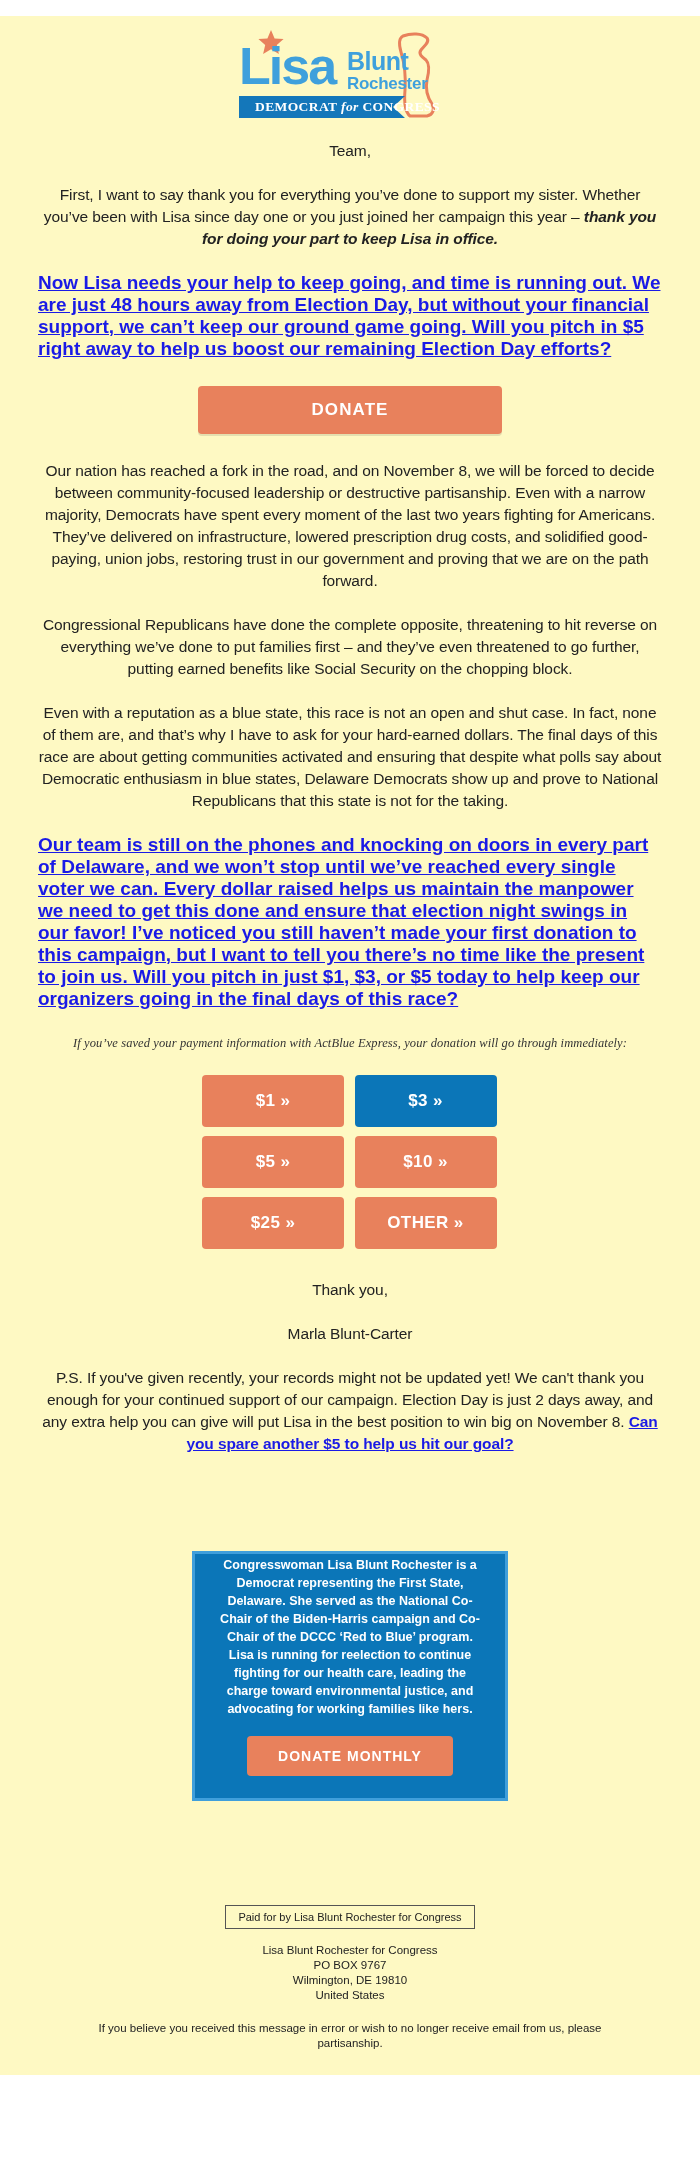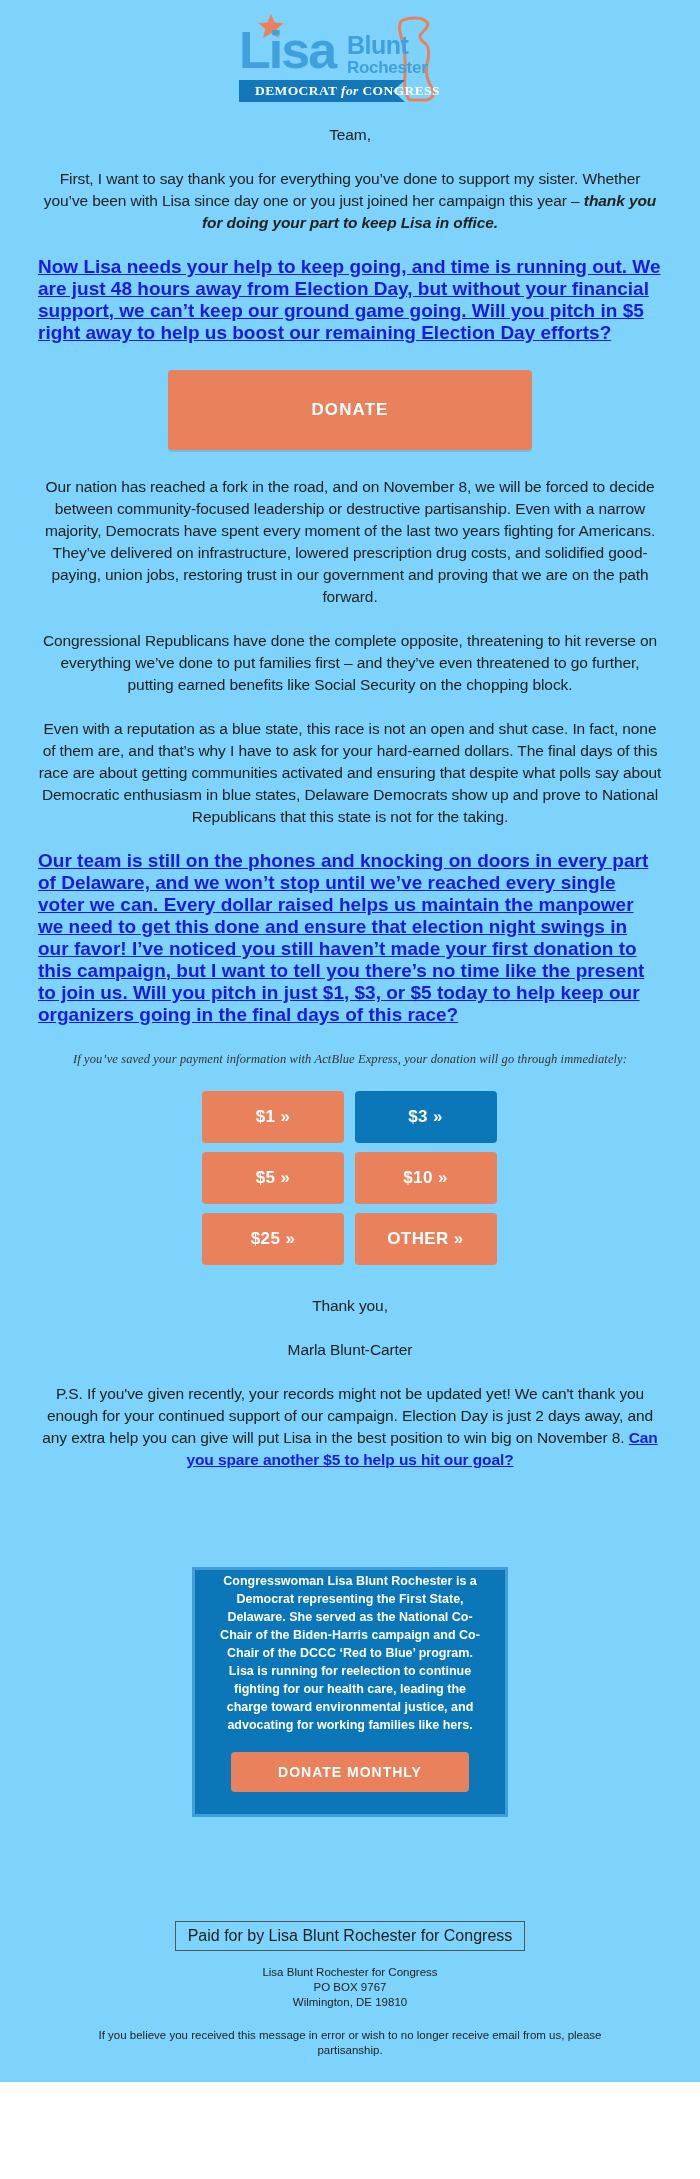--- a/index.html
+++ b/index.html
@@ -8,22 +8,22 @@
     background: #ffffff;
   }
   body {
     width: 700px;
     font-family: "Liberation Sans", sans-serif;
     color: #222222;
     -webkit-font-smoothing: antialiased;
   }
   .email-wrap {
     width: 700px;
-    margin: 0 auto;
-    background: #7dd3fc;
+    margin: 16px auto;
+    background: #fef9c3;
     position: relative;
   }
 
   
   .header {
     padding: 8px 0 14px 0;
     text-align: center;
   }
   .logo-block {
     display: inline-block;
@@ -67,22 +67,22 @@
     text-align: center;
     margin: 4px 0 26px 0;
   }
   .donate-btn {
     display: inline-block;
     background: #e8815c;
     color: #ffffff;
     font-size: 17px;
     font-weight: 700;
     letter-spacing: 1.1px;
-    padding: 30px 0;
-    width: 364px;
+    padding: 14px 0;
+    width: 304px;
     text-align: center;
     border-radius: 4px;
     box-shadow: 0 2px 0 #d9generic;
     box-shadow: 0 2px 0 rgba(0,0,0,0.10);
     text-decoration: none;
     border: 0;
     cursor: pointer;
     font-family: "Liberation Sans", sans-serif;
   }
 
@@ -148,40 +148,40 @@
   }
   .bio-btn-row { text-align: center; }
   .bio-btn {
     display: inline-block;
     background: #e8815c;
     color: #ffffff;
     font-size: 14px;
     font-weight: 700;
     letter-spacing: 1px;
     padding: 12px 0;
-    width: 238px;
+    width: 206px;
     text-align: center;
     border-radius: 4px;
     text-decoration: none;
     border: 0;
     cursor: pointer;
     font-family: "Liberation Sans", sans-serif;
   }
 
   
   .footer {
     margin-top: 104px;
     padding: 0 38px 24px 38px;
     text-align: center;
   }
   .paidfor {
     display: inline-block;
     border: 1px solid #555555;
     padding: 5px 12px;
-    font-size: 16px;
+    font-size: 11px;
     color: #222222;
     margin-bottom: 14px;
   }
   .addr {
     font-size: 11.5px;
     line-height: 15px;
     color: #222222;
     margin-bottom: 18px;
   }
   .disclaimer {
@@ -290,17 +290,18 @@
       </div>
     </div>
   </div>
 
   <div class="footer">
     <div class="paidfor">Paid for by Lisa Blunt Rochester for Congress</div>
     <div class="addr">
       <div>Lisa Blunt Rochester for Congress</div>
       <div>PO BOX 9767</div>
       <div>Wilmington, DE 19810</div>
+      <div>United States</div>
     </div>
     <div class="disclaimer"><span>If you believe you received this message in error or wish to no longer receive email from us, please </span><a href="#">partisanship</a><span>.</span></div>
   </div>
 
 </div>
 
 </body></html>

